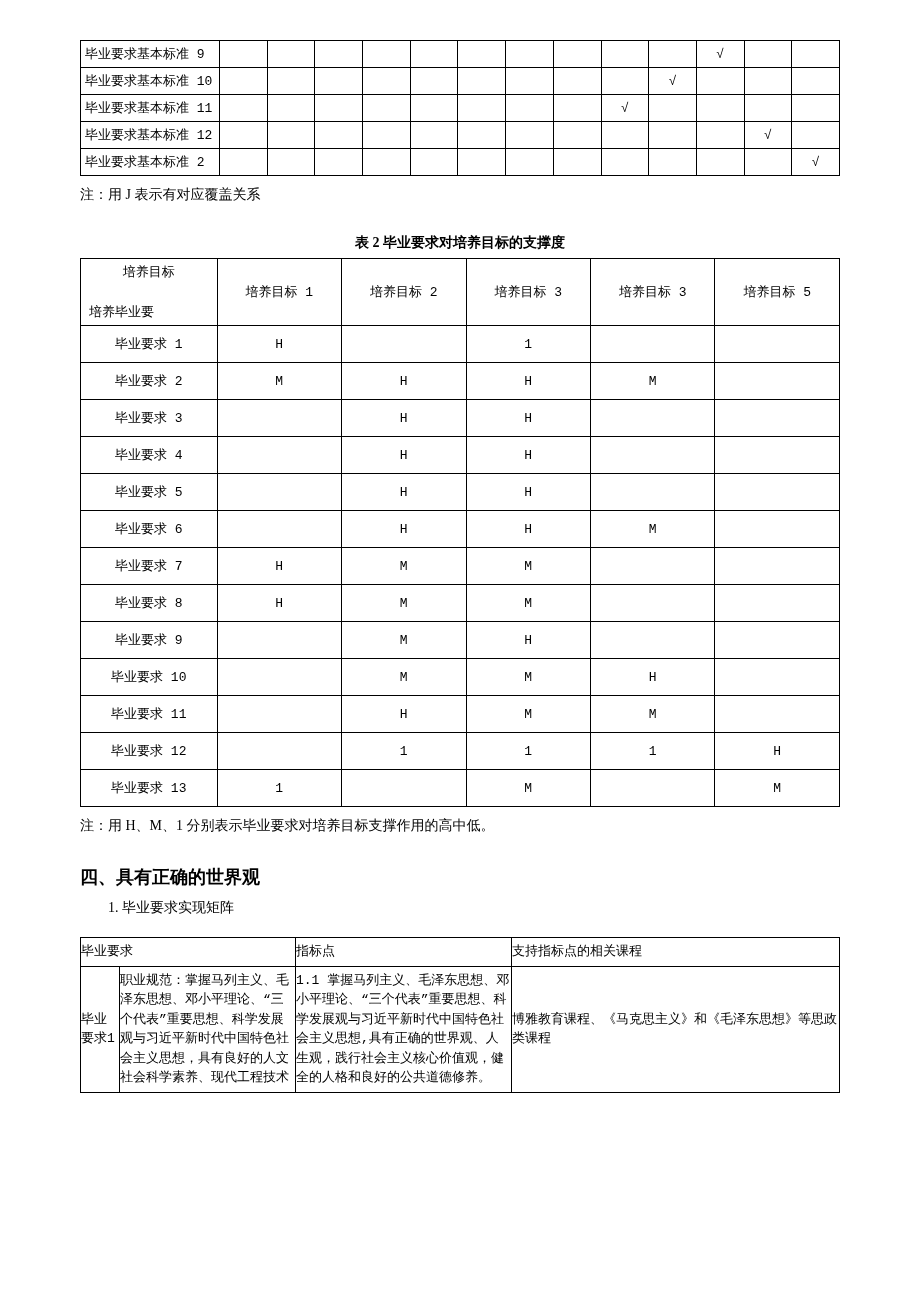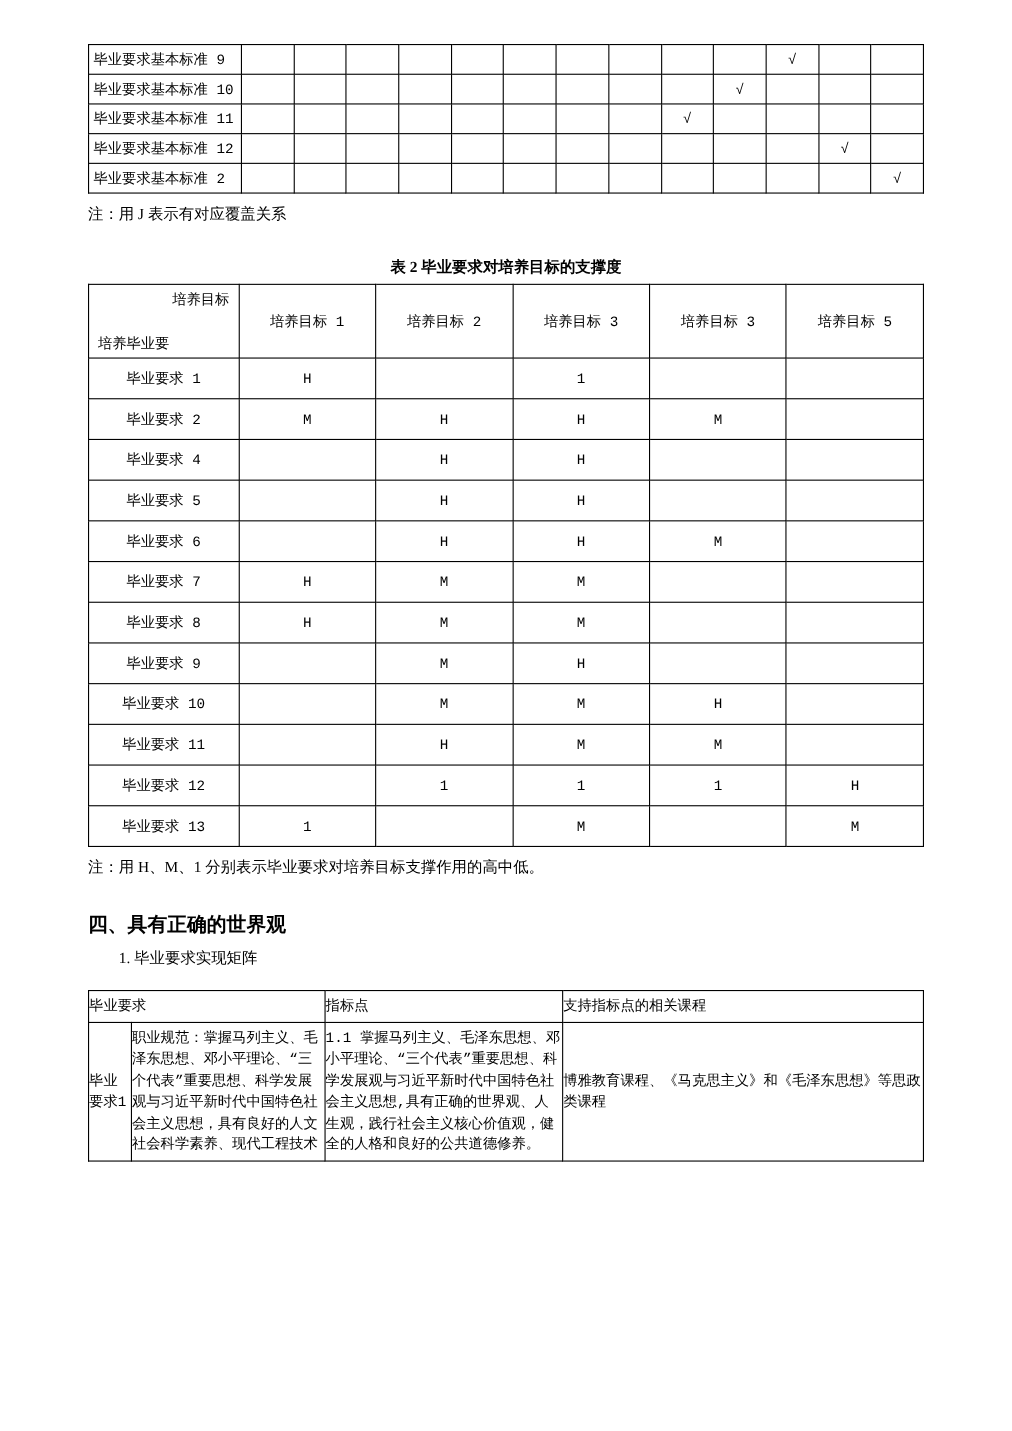--- a/index.html
+++ b/index.html
@@ -51,21 +51,21 @@
     padding: 4px 6px;
   }
   .table2 .header-cell {
     height: 56px;
     text-align: left;
     vertical-align: top;
     position: relative;
     padding: 4px 8px;
   }
   .table2 .header-cell .top {
-    text-align: right;
+    text-align: center;
     display: block;
   }
   .table2 .header-cell .bottom {
     text-align: left;
     display: block;
     margin-top: 22px;
   }
   h2.section {
     font-size: 18px;
     font-weight: bold;
@@ -205,20 +205,28 @@
       </tr>
       <tr>
         <td>毕业要求 2</td>
         <td>M</td>
         <td>H</td>
         <td>H</td>
         <td>M</td>
         <td></td>
       </tr>
       <tr>
+        <td>毕业要求 3</td>
+        <td></td>
+        <td>H</td>
+        <td>H</td>
+        <td></td>
+        <td></td>
+      </tr>
+      <tr>
         <td>毕业要求 4</td>
         <td></td>
         <td>H</td>
         <td>H</td>
         <td></td>
         <td></td>
       </tr>
       <tr>
         <td>毕业要求 5</td>
         <td></td>

